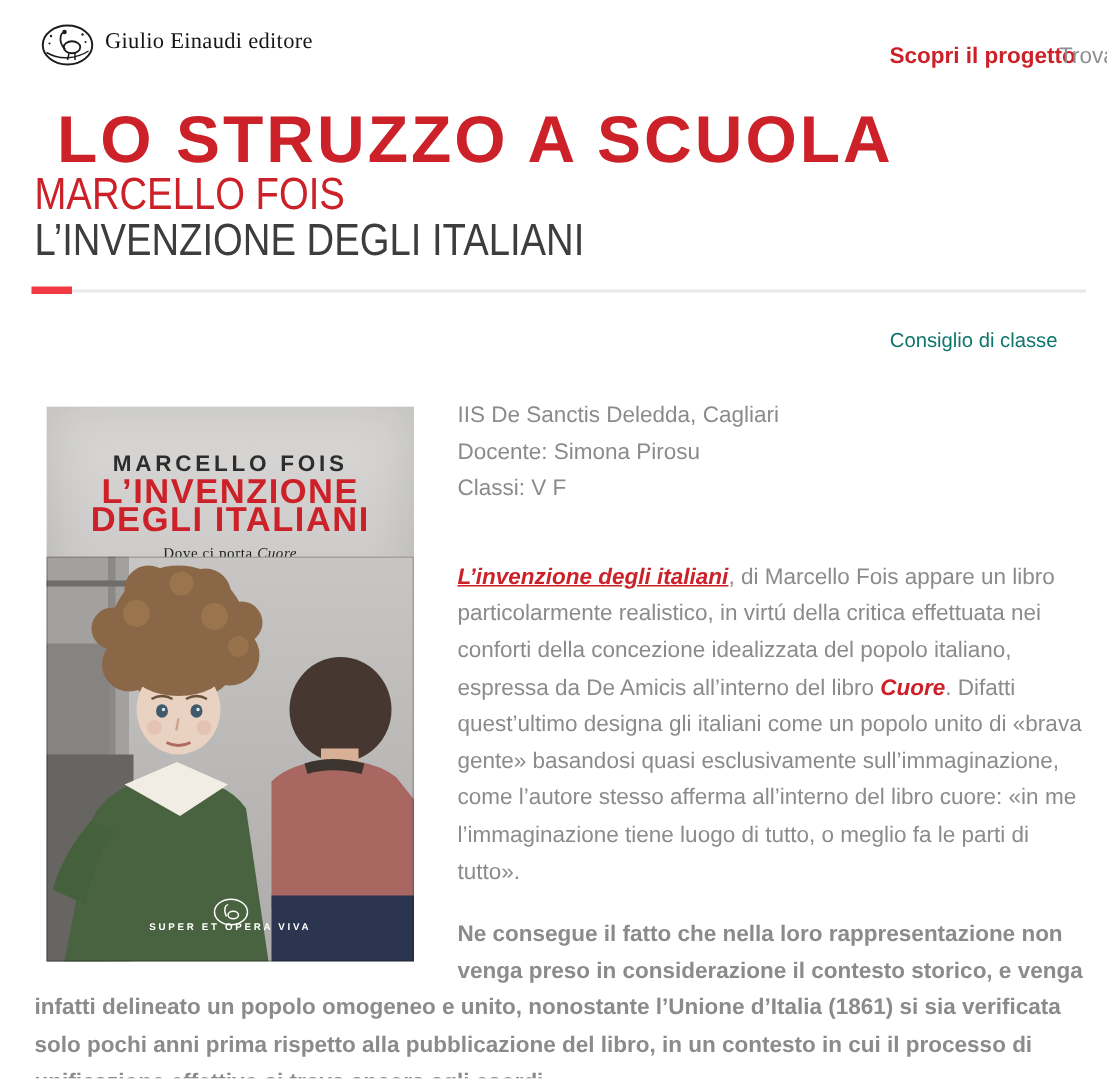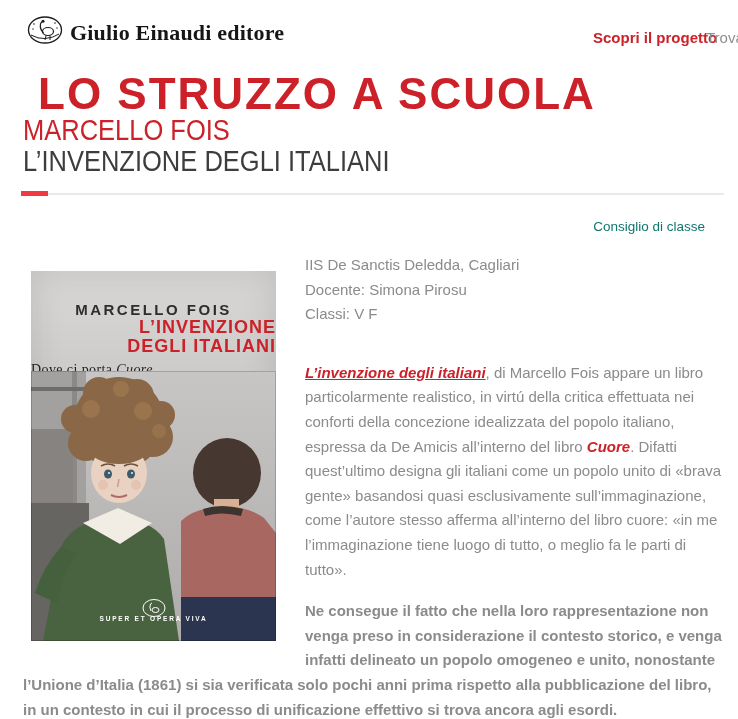--- a/index.html
+++ b/index.html
@@ -2,21 +2,21 @@
 <html style="--accent_red: #cc2129; --divider_red: #ee3a40; --title_dark: #3d3d3d; --body_gray: #8b8b8b;"><head>
 <meta charset="utf-8">
 <style>
   html,body{margin:0;padding:0;background:#fff;}
   .page{position:relative;width:738px;height:719px;background:#fff;overflow:hidden;
         font-family:"Liberation Sans","DejaVu Sans",sans-serif;}
 
   
   .logo{position:absolute;left:26px;top:15px;width:38px;height:32px;cursor:pointer;}
   .publisher{position:absolute;left:70px;top:20px;font-family:"Liberation Serif","DejaVu Serif",serif;
-             font-size:22px;color:#161616;letter-spacing:.2px;cursor:pointer;font-weight:bold;}
+             font-size:15px;color:#161616;letter-spacing:.2px;cursor:pointer;}
   .nav-primary{position:absolute;left:545px;top:29px;font-size:15px;font-weight:700;
                color:var(--accent_red,#cc2129);white-space:nowrap;cursor:pointer;margin-left:48px;}
   .nav-secondary{position:absolute;left:706px;top:29px;font-size:15px;color:#8f8f8f;
                  white-space:nowrap;cursor:pointer;}
   .site-title{position:absolute;left:22px;top:53px;margin:16px;font-size:44px;font-weight:800;
               color:var(--accent_red,#cc2129);letter-spacing:2px;white-space:nowrap;cursor:pointer;}
 
   
   .author-line{position:absolute;left:23px;top:115px;margin:0;font-size:30px;line-height:30px;
                font-weight:400;color:var(--accent_red,#cc2129);}
@@ -24,39 +24,39 @@
               font-weight:400;color:var(--title_dark,#3d3d3d);}
   .condensed{display:inline-block;transform:scaleX(.85);transform-origin:0 0;white-space:nowrap;}
   .divider-line{position:absolute;left:21px;right:14px;top:193px;height:2px;background:#e9e9e9;}
   .divider-red{position:absolute;left:21px;top:191px;width:27px;height:5px;
                background:var(--divider_red,#ee3a40);}
   .category{position:absolute;right:33px;top:219px;font-size:13.5px;color:#0f766e;cursor:pointer;}
 
   
   .content{position:absolute;left:23px;top:253px;width:700px;font-size:15px;line-height:24.6px;
            color:var(--body_gray,#8b8b8b);}
-  .info{margin:0;}
+  .info{margin:12px;}
   .para1{margin:34px 0 0 0;}
   .para2{margin:17px 0 0 0;font-weight:bold;}
   .seg-plain{}
   .seg-link{color:var(--accent_red,#cc2129);font-style:italic;font-weight:700;
             text-decoration:underline;cursor:pointer;}
   .seg-booktitle{color:var(--accent_red,#cc2129);font-style:italic;font-weight:700;cursor:pointer;}
   .seg-italic{font-style:italic;}
 
   
   .cover{float:left;position:relative;width:245px;height:370px;margin:18px 29px 15px 8px;
          background:linear-gradient(180deg,#d9d8d6 0%,#c9c8c6 35%,#bbb9b7 100%);
          box-shadow:inset 0 0 35px rgba(0,0,0,.12);}
   .cover-author{position:absolute;top:27px;left:0;width:100%;text-align:center;
                 font-size:15px;font-weight:700;letter-spacing:2.5px;color:#2d2d2d;}
-  .cover-title{position:absolute;top:47px;left:0;width:100%;text-align:right;font-size:18px;
+  .cover-title{position:absolute;top:47px;left:0;width:100%;text-align:center;font-size:23px;
                font-weight:800;letter-spacing:1px;line-height:19px;color:var(--accent_red,#cc2129);}
-  .cover-subtitle{position:absolute;top:87px;left:0;width:100%;
-                  font-family:"Liberation Serif","DejaVu Serif",serif;font-size:14px;
+  .cover-subtitle{position:absolute;top:87px;left:0;width:100%;text-align:center;
+                  font-family:"Liberation Serif","DejaVu Serif",serif;font-size:10px;
                   color:#1e1e1e;letter-spacing:.4px;}
   .cover-photo{position:absolute;left:0;top:100px;width:245px;height:270px;display:block;}
   .cover-emblem{position:absolute;bottom:21px;left:50%;transform:translateX(-50%);
                 width:26px;height:22px;}
   .cover-collection{position:absolute;bottom:9px;left:0;width:100%;text-align:center;
                     font-size:6.5px;letter-spacing:1.8px;color:#fff;font-weight:700;}
 </style>
 </head>
 <body>
 

